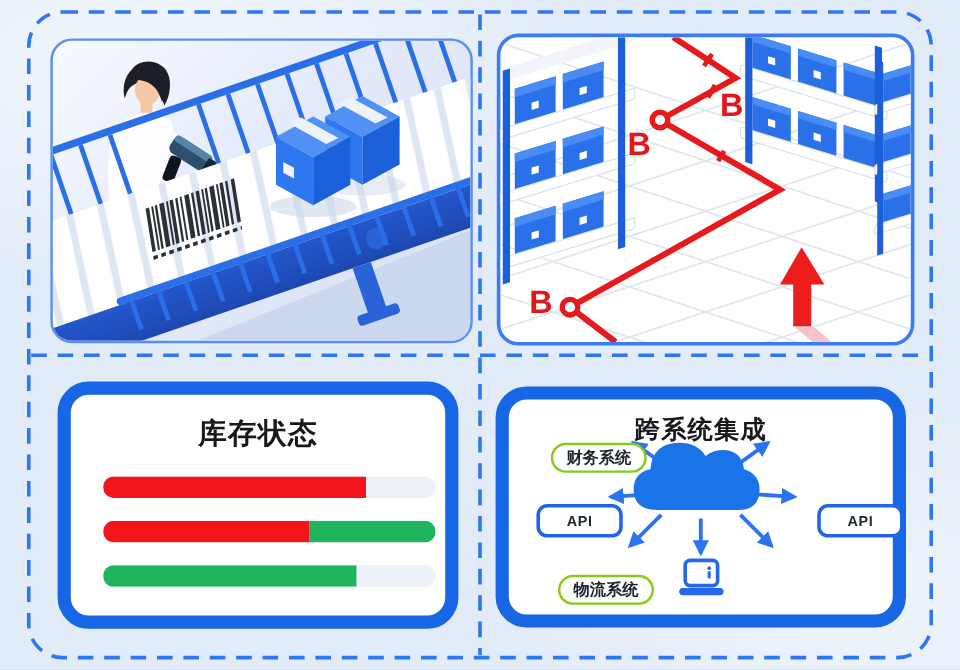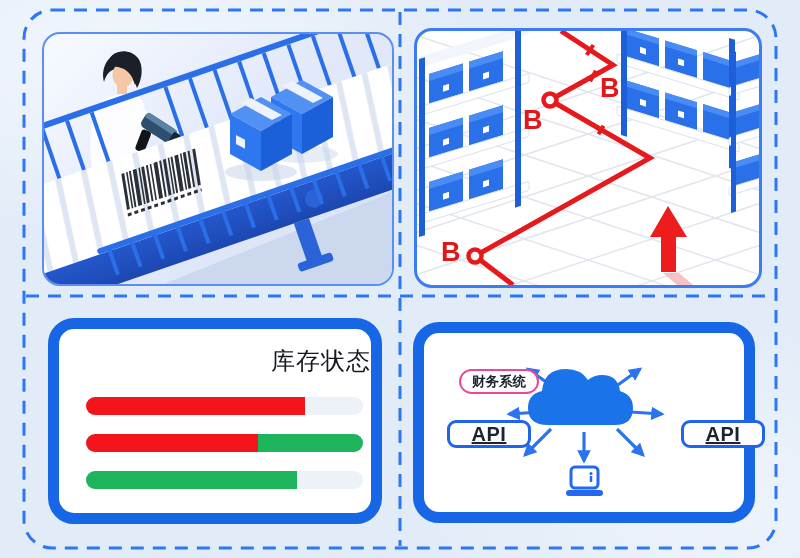--- a/index.html
+++ b/index.html
@@ -17,31 +17,31 @@
   .panel-illu{position:absolute;border-radius:18px;overflow:hidden;}
   .panel-illu svg{display:block;width:100%;height:100%;}
   .panel-scan{left:42px;top:32px;width:348px;height:250px;border:2px solid #5a8ef2;
     background:linear-gradient(135deg,#f7faff 0%,#e3eafa 45%,#d6e1f5 100%);}
   .panel-route{left:414px;top:28px;width:342px;height:254px;border:3px solid #3b7df0;background:#fff;}
 
   
   .card{position:absolute;background:#fff;border:11px solid #1766e6;border-radius:26px;box-sizing:border-box;}
   .card-inventory{left:48px;top:318px;width:334px;height:206px;}
   .card-integration{left:413px;top:322px;width:342px;height:201px;}
-  .card-title{position:absolute;left:0;right:0;text-align:right;font-weight:400;color:#15181e;letter-spacing:1px;}
+  .card-title{position:absolute;left:0;right:0;text-align:center;font-weight:700;color:#15181e;letter-spacing:1px;}
   .card-inventory .card-title{top:16px;font-size:24px;}
   .card-integration .card-title{top:11px;font-size:21px;}
 
   .bar-track{position:absolute;left:27px;width:277px;height:18px;border-radius:9px;background:#edf1f8;overflow:hidden;display:flex;}
   .bar-seg{height:100%;}
 
   .node{position:absolute;background:#fff;display:flex;align-items:center;justify-content:center;
         color:#1c2430;font-weight:700;box-sizing:border-box;z-index:2;}
-  .pill{width:80px;height:25px;border:2px solid #ec4899;border-radius:13px;font-size:13.5px;}
-  .apibox{width:84px;height:28px;border:3px solid #2064ee;border-radius:9px;font-size:20px;letter-spacing:.5px;text-decoration:underline;}
+  .pill{width:80px;height:25px;border:2px solid #84cc16;border-radius:13px;font-size:13.5px;}
+  .apibox{width:72px;height:28px;border:3px solid #2064ee;border-radius:9px;font-size:12px;letter-spacing:.5px;}
   .diagram-svg{position:absolute;inset:0;width:100%;height:100%;}
 </style>
 </head>
 <body>
 
 <div class="stage">
 
   <svg class="frame-svg" viewBox="0 0 800 558">
     <rect x="24" y="10" width="752" height="538" rx="28" fill="none" stroke="#2e77f2" stroke-width="3" stroke-dasharray="13 9"></rect>
     <line x1="400" y1="12" x2="400" y2="546" stroke="#2e77f2" stroke-width="3" stroke-dasharray="13 9"></line>
@@ -335,18 +335,20 @@
         <line x1="160" y1="99" x2="160" y2="128"></line>
       </g>
       <path fill="#1a73e8" d="M124 92 q-20 0 -20 -17 q0 -14 14 -17 q2 -22 24 -22 q15 0 22 11 q6 -5 14 -5 q16 0 18 16 q13 4 13 17 q0 17 -18 17 z"></path>
       <g transform="translate(142,134)">
         <rect x="5" y="0" width="27" height="21" rx="4" fill="#ffffff" stroke="#2468f2" stroke-width="3"></rect>
         <line x1="25" y1="9" x2="25" y2="15" stroke="#2468f2" stroke-width="2.5"></line>
         <circle cx="25" cy="6.5" r="1.6" fill="#2468f2"></circle>
         <rect x="0" y="23" width="37" height="6" rx="3" fill="#2468f2"></rect>
       </g>
     </svg>
+    <div class="card-title">跨系统集成</div>
     <div class="node pill" style="left:35px;top:36px">财务系统</div>
     <div class="node apibox" style="left:23px;top:87px">API</div>
     <div class="node apibox" style="left:257px;top:87px">API</div>
+    <div class="node pill" style="left:41px;top:146px">物流系统</div>
   </div>
 
 </div>
 
 </body></html>

